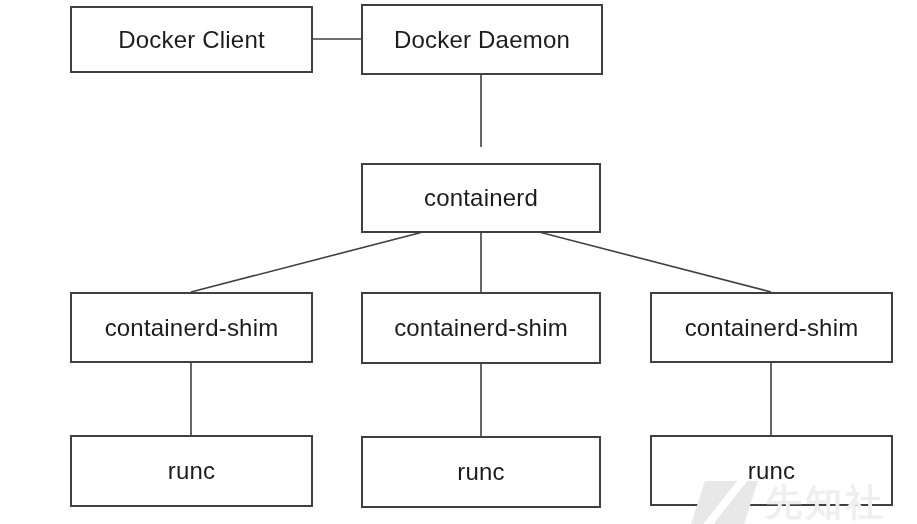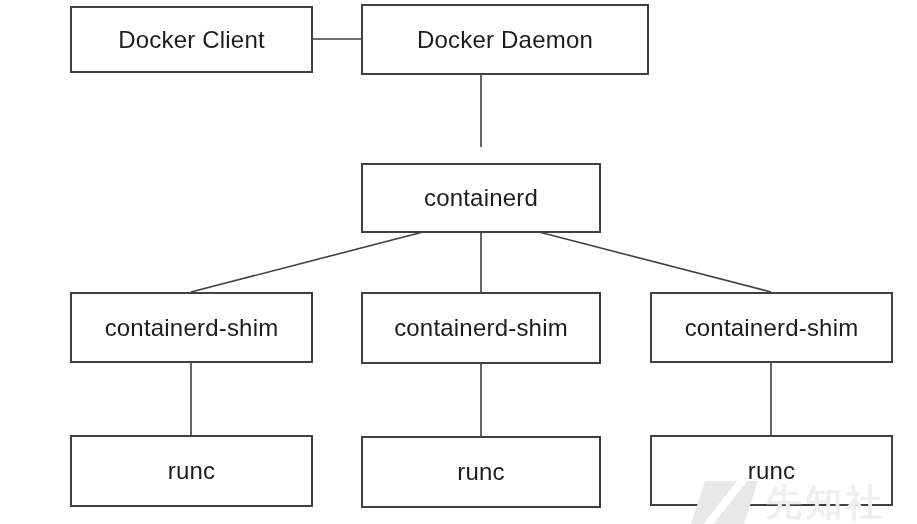--- a/index.html
+++ b/index.html
@@ -33,21 +33,21 @@
     align-items: center;
     justify-content: center;
     font-size: 24px;
     color: #1c1c1c;
     letter-spacing: 0.2px;
     z-index: 2;
     white-space: nowrap;
   }
   
   .n-docker-client   { left: 70px;  top: 6px;   width: 243px; height: 67px; }
-  .n-docker-daemon   { left: 361px; top: 4px;   width: 288px; height: 71px; }
+  .n-docker-daemon   { left: 361px; top: 4px;   width: 242px; height: 71px; }
   .n-containerd      { left: 361px; top: 163px; width: 240px; height: 70px; }
   .n-shim-1          { left: 70px;  top: 292px; width: 243px; height: 71px; }
   .n-shim-2          { left: 361px; top: 292px; width: 240px; height: 72px; }
   .n-shim-3          { left: 650px; top: 292px; width: 243px; height: 71px; }
   .n-runc-1          { left: 70px;  top: 435px; width: 243px; height: 72px; }
   .n-runc-2          { left: 361px; top: 436px; width: 240px; height: 72px; }
   .n-runc-3          { left: 650px; top: 435px; width: 243px; height: 71px; }
 
   .watermark {
     position: absolute;

